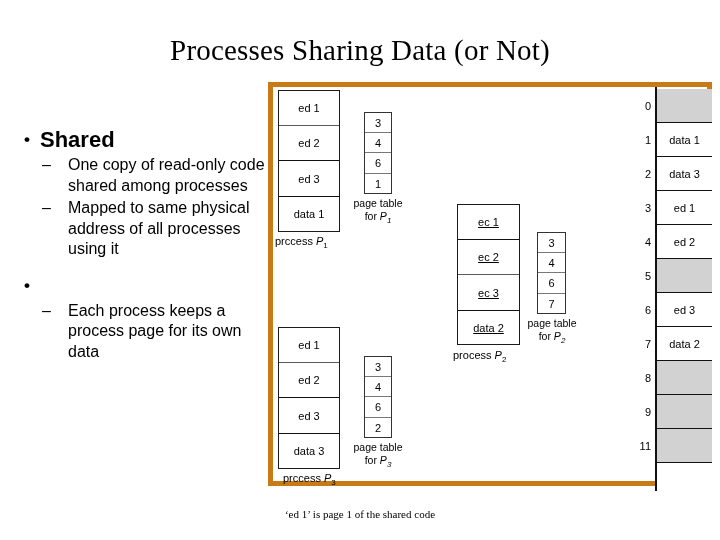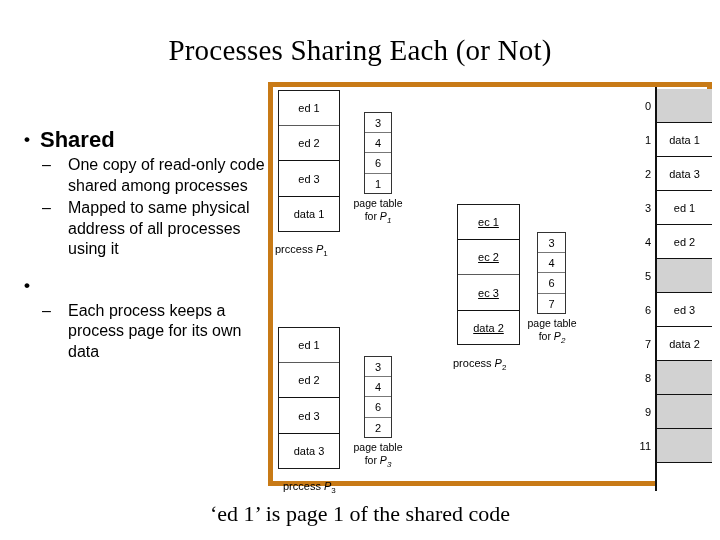--- a/index.html
+++ b/index.html
@@ -109,21 +109,20 @@
     justify-content: center;
     color: #000;
   }
   .proc-row:last-child { border-bottom: none; }
   .proc-row.thick { border-bottom: 1.5px solid #111; }
 
   .proc-label {
     position: absolute;
     font-size: 11px;
     white-space: nowrap;
-    margin-top: 8px;
   }
   .proc-label .sub {
     font-style: italic;
     font-size: 11px;
   }
   .proc-label .subnum {
     font-size: 8px;
     vertical-align: sub;
   }
 
@@ -188,28 +187,28 @@
   }
 
   
   #caption {
     position: absolute;
     left: 0;
     top: 503px;
     width: 720px;
     text-align: center;
     font-family: "Liberation Serif", serif;
-    font-size: 22px;
+    font-size: 11px;
     line-height: 22px;
   }
 </style>
 </head>
 <body>
 
-<div id="slide-title">Processes Sharing Each (or Not)</div>
+<div id="slide-title">Processes Sharing Data (or Not)</div>
 
 <div id="bullets">
 
   <div class="bullet-l1">
     <span class="marker">•</span>
     <span class="txt">Shared</span>
   </div>
   <div class="sub-group">
     <div class="bullet-l2">
       <span class="marker">–</span>

